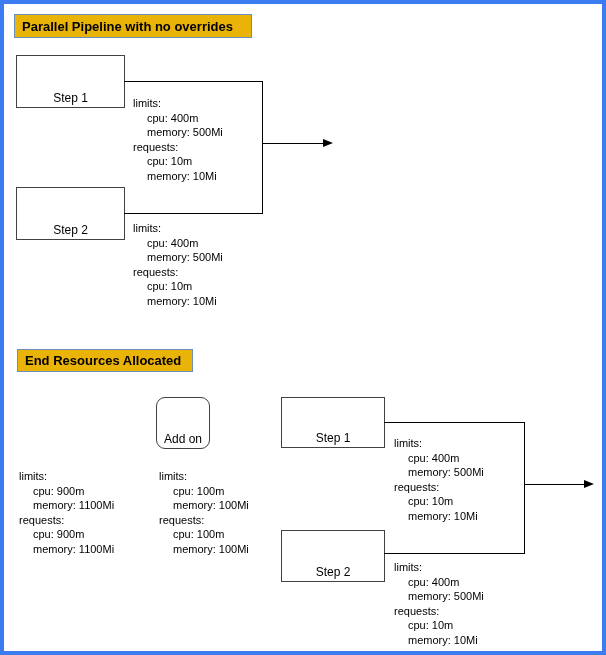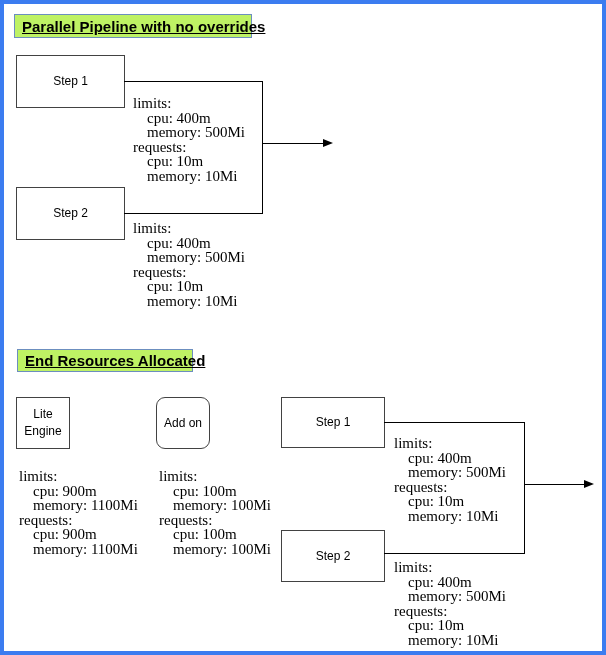--- a/index.html
+++ b/index.html
@@ -9,62 +9,60 @@
     box-sizing:border-box;
     background:#ffffff;
     border:4px solid #3b7cf0;
     font-family:"Liberation Sans", sans-serif;
     color:#000;
     overflow:hidden;
   }
   .title-box {
     position:absolute;
     box-sizing:border-box;
-    background:#bef264;
+    background:#eab308;
     border:1px solid #6c8ebf;
     font-weight:bold;
-    font-size:15px;
+    font-size:13px;
     display:flex;
     align-items:center;
     padding:0 7px;
     white-space:nowrap;
-    text-decoration:underline;
   }
   .node {
     position:absolute;
     box-sizing:border-box;
     background:#ffffff;
     border:1px solid #424242;
     display:flex;
     flex-direction:column;
     align-items:center;
-    justify-content:center;
+    justify-content:flex-end;
     font-size:12px;
     text-align:center;
     line-height:17px;
   }
   .hline, .vline {
     position:absolute;
     background:#000;
   }
   .hline { height:1px; }
   .vline { width:1px; }
   .arrowhead {
     position:absolute;
     width:0; height:0;
     border-top:4.5px solid transparent;
     border-bottom:4.5px solid transparent;
     border-left:10px solid #000;
   }
   .res {
     position:absolute;
-    font-size:15px;
+    font-size:11px;
     line-height:14.6px;
     white-space:nowrap;
-    font-family:Liberation Serif, serif;
   }
   .res .ind { padding-left:14px; }
 </style>
 </head>
 <body>
 
 <div class="canvas">
 
   <div class="title-box" style="left:10px; top:10px; width:238px; height:24px;">Parallel Pipeline with no overrides</div>
 
@@ -95,24 +93,20 @@
     <div>limits:</div>
     <div class="ind">cpu: 400m</div>
     <div class="ind">memory: 500Mi</div>
     <div>requests:</div>
     <div class="ind">cpu: 10m</div>
     <div class="ind">memory: 10Mi</div>
   </div>
 
   <div class="title-box" style="left:13px; top:329px; width:176px; height:23px;margin-top:16px;">End Resources Allocated</div>
 
-  <div class="node" style="left:12px; top:393px; width:54px; height:52px;">
-    <span>Lite</span>
-    <span>Engine</span>
-  </div>
 
   <div class="node" style="left:152px; top:393px; width:54px; height:52px;border-radius:9px;">
     <span>Add on</span>
   </div>
 
   <div class="node" style="left:277px; top:393px; width:104px; height:51px;">
     <span>Step 1</span>
   </div>
 
   <div class="node" style="left:277px; top:526px; width:104px; height:52px;">

